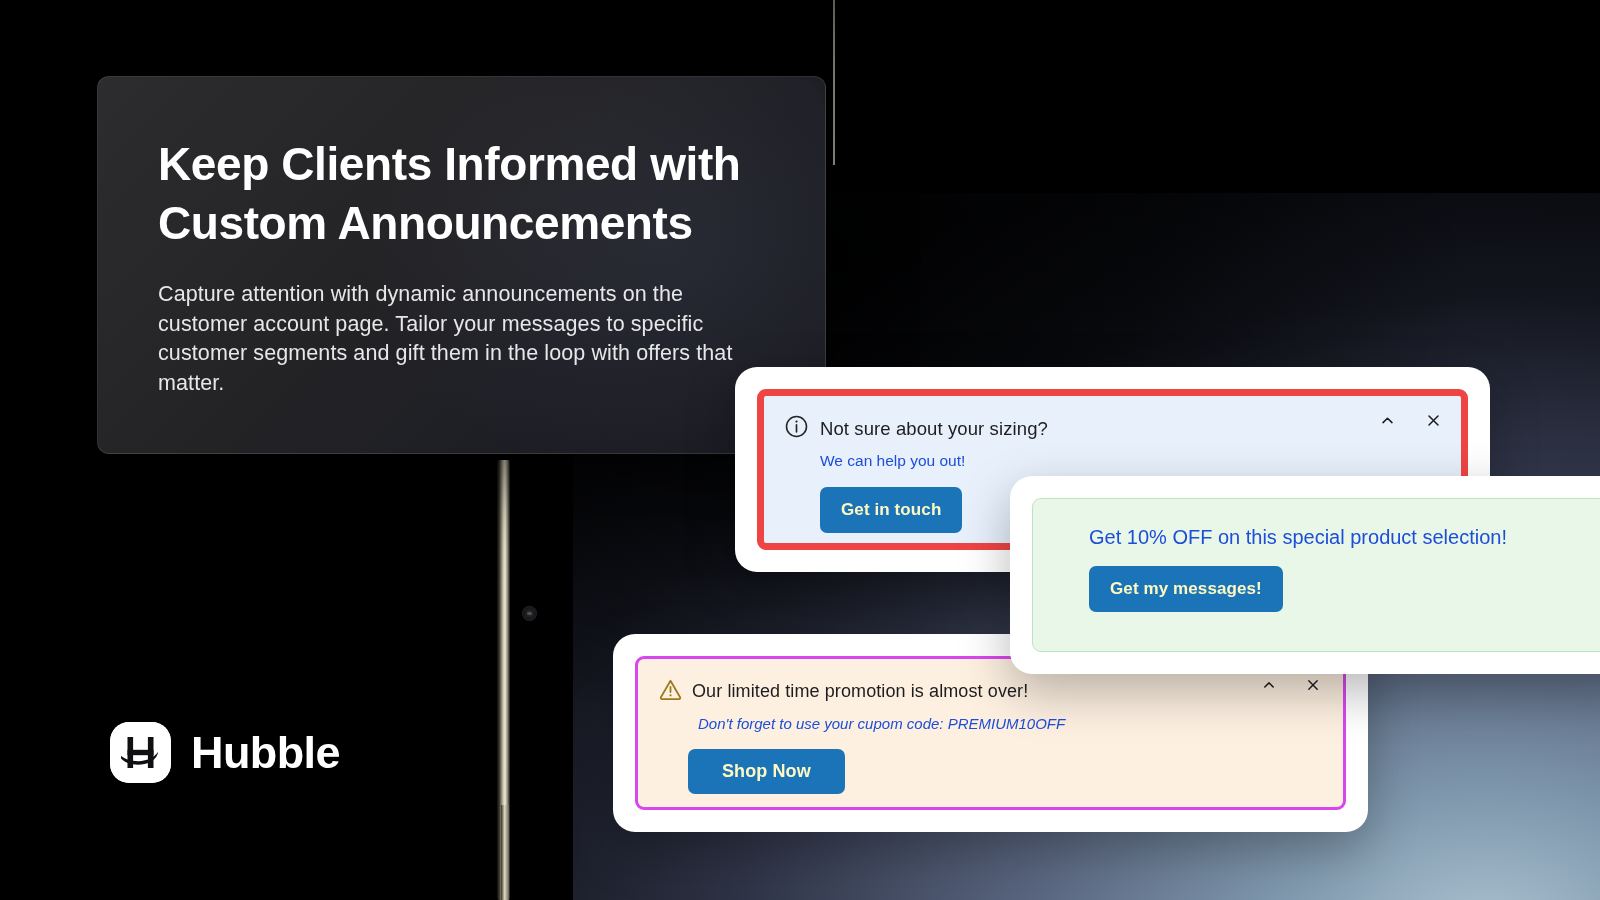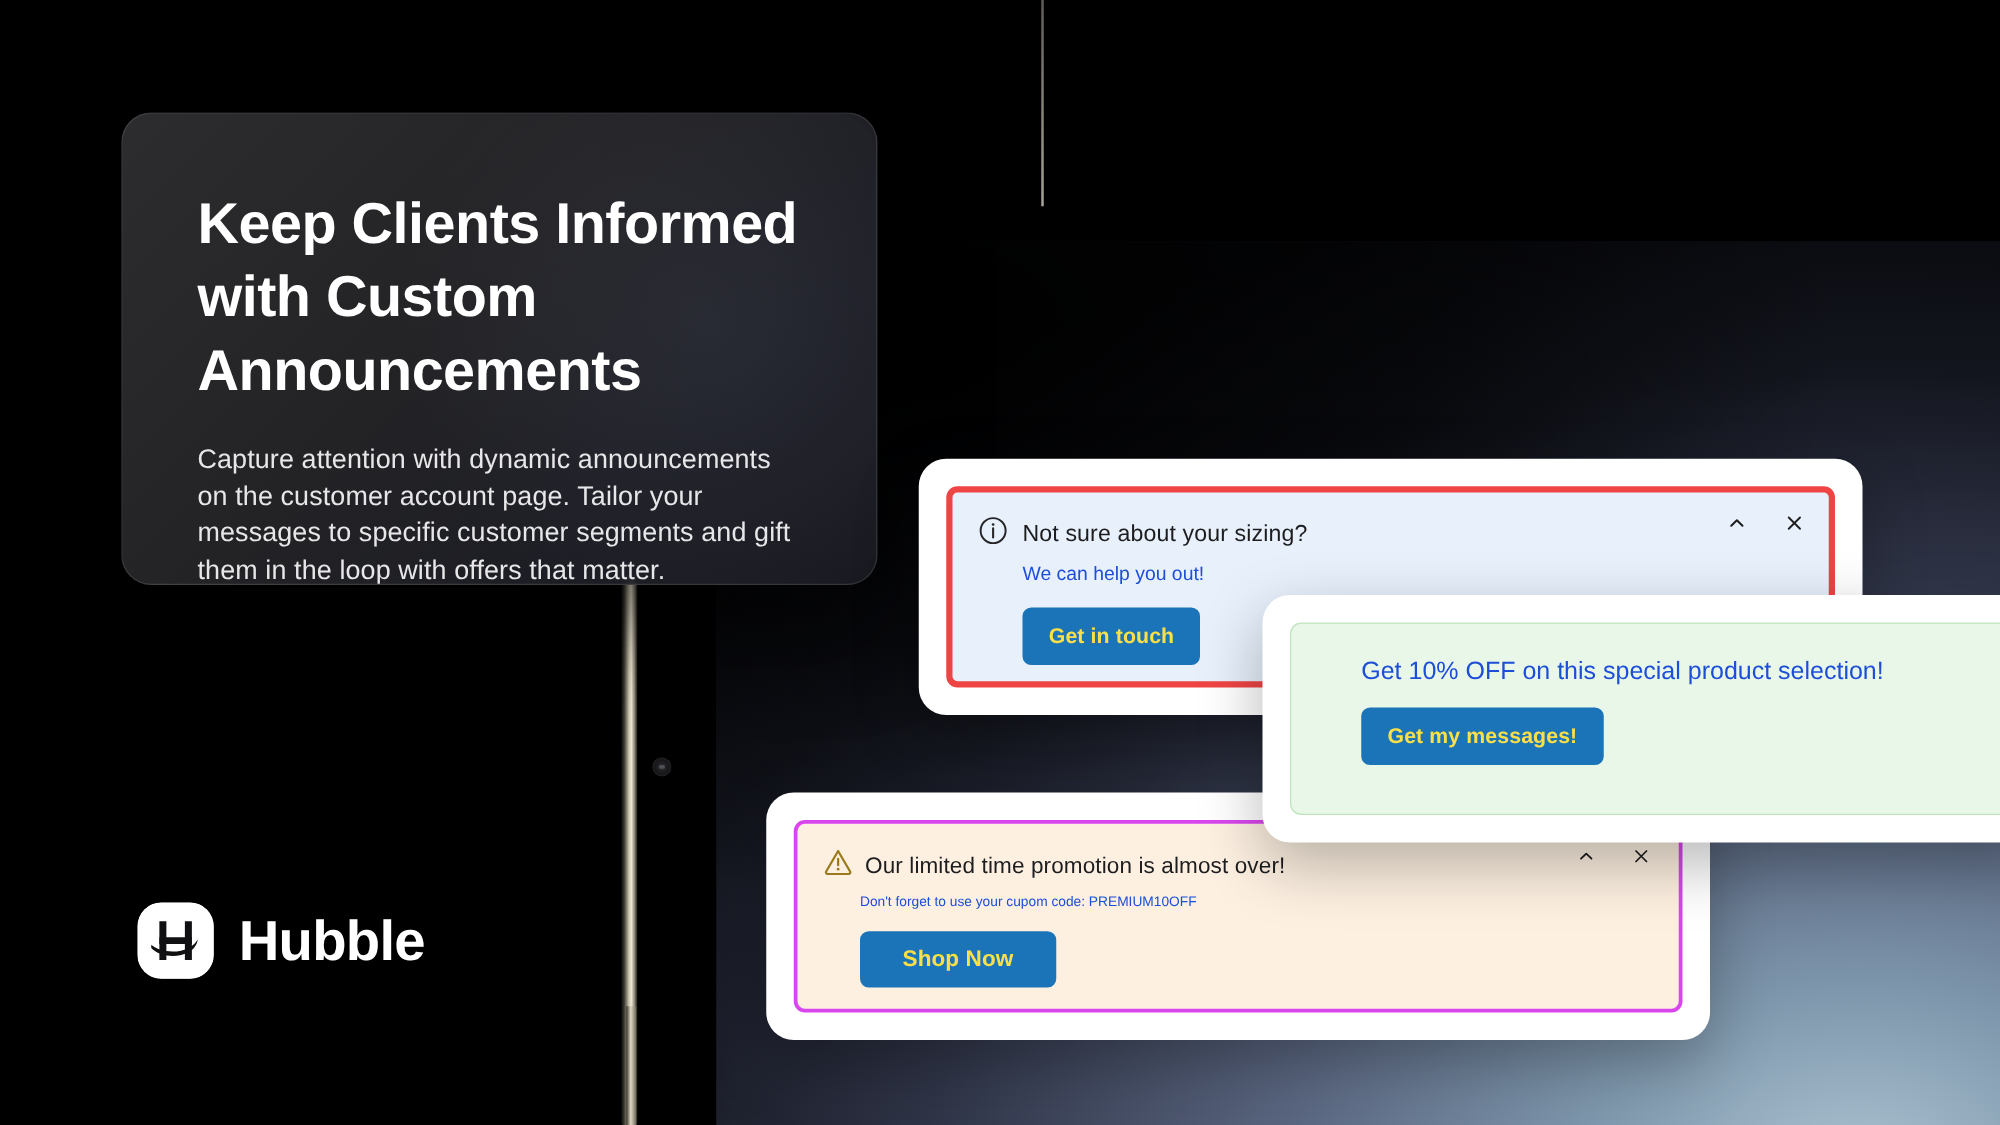--- a/index.html
+++ b/index.html
@@ -66,22 +66,22 @@
     background:radial-gradient(circle at 50% 50%, #2c2c30 0%, #141417 60%, #0a0a0c 100%);
     box-shadow:inset 0 0 2px rgba(255,255,255,.18);
   }
   .webcam i{
     position:absolute; left:5px; top:6px; width:5px; height:3px; border-radius:2px;
     background:#555a60; opacity:.8; display:block;
   }
 
   
   .hero{
-    position:absolute; left:97px; top:90px; width:605px; height:378px;
-    border-radius:24px;
+    position:absolute; left:97px; top:76px; width:729px; height:378px;
+    border-radius:12px;
     background:
       linear-gradient(135deg, rgba(46,46,48,.97) 0%, rgba(36,36,39,.97) 45%, rgba(30,31,38,.96) 72%, rgba(26,27,34,.96) 100%);
     border:1px solid rgba(255,255,255,.10);
     box-shadow:0 30px 80px rgba(0,0,0,.6);
     overflow:hidden;
   }
   .hero::before{
     content:""; position:absolute; inset:0; border-radius:34px;
     background:radial-gradient(60% 90% at 78% 45%, rgba(120,128,160,.12) 0%, rgba(0,0,0,0) 70%);
     pointer-events:none;
@@ -106,41 +106,41 @@
   }
   .notif{
     position:relative; width:100%; height:100%;
     border-radius:9px; padding:18px 20px 20px 20px;
   }
   .notif-head{ display:flex; align-items:center; gap:11px; }
   .notif-title{ font-size:18.5px; color:#1d1d1f; font-weight:400; letter-spacing:.1px; }
   .notif-body{ margin-top:9px; margin-left:36px; font-size:15.5px; color:#1d4ed8; }
   .notif-btn{
     margin-top:17px; margin-left:36px; display:inline-block;
-    background:#1b74b8; color:#fde047; border:none;
+    background:#1b74b8; color:#fef9c3; border:none;
     font-family:"Liberation Sans", sans-serif;
     font-size:17px; font-weight:700; letter-spacing:.1px;
     padding:13px 21px; border-radius:7px; cursor:pointer;
   }
   .notif-ctrls{ position:absolute; top:14px; right:18px; display:flex; align-items:center; gap:26px; }
   .ctrl{ width:20px; height:20px; display:flex; align-items:center; justify-content:center; cursor:pointer; }
   .ctrl svg{ display:block; }
 
   
   #card-info{ left:735px; top:367px; width:755px; height:205px; }
-  #card-info .notif{ background:#e7f0fb; border:5px solid #ef4444; }
+  #card-info .notif{ background:#e7f0fb; border:7px solid #ef4444; }
   
   #card-success{ left:1010px; top:476px; width:620px; height:198px; }
   #card-success .notif{ background:#e9f7e8; border:1px solid #bfe3bd; }
   #card-success .notif-body{ font-size:20px; }
   
   #card-warning{ left:613px; top:634px; width:755px; height:198px; }
   #card-warning .notif{ background:#fdf0e1; border:3px solid #d946ef; }
   #card-warning .notif-title{ font-size:18px; }
-  #card-warning .notif-body{ margin-left:30px; font-size:11px; }
+  #card-warning .notif-body{ margin-left:40px; font-size:15px;font-style:italic; }
   #card-warning .notif-btn{ margin-left:30px; font-size:18px; padding:12px 34px; }
   #card-warning .notif-head{ gap:9px; }
   #card-warning .notif-ctrls{ top:16px; right:20px; gap:24px; }
 
   
   .logo{ position:absolute; left:110px; top:722px; display:flex; align-items:center; gap:20px; }
   .logo-mark{
     width:61px; height:61px; border-radius:19px; background:#fff; position:relative; overflow:hidden;
   }
   .logo-text{ color:#fff; font-size:45px; font-weight:700; letter-spacing:-0.6px; }

